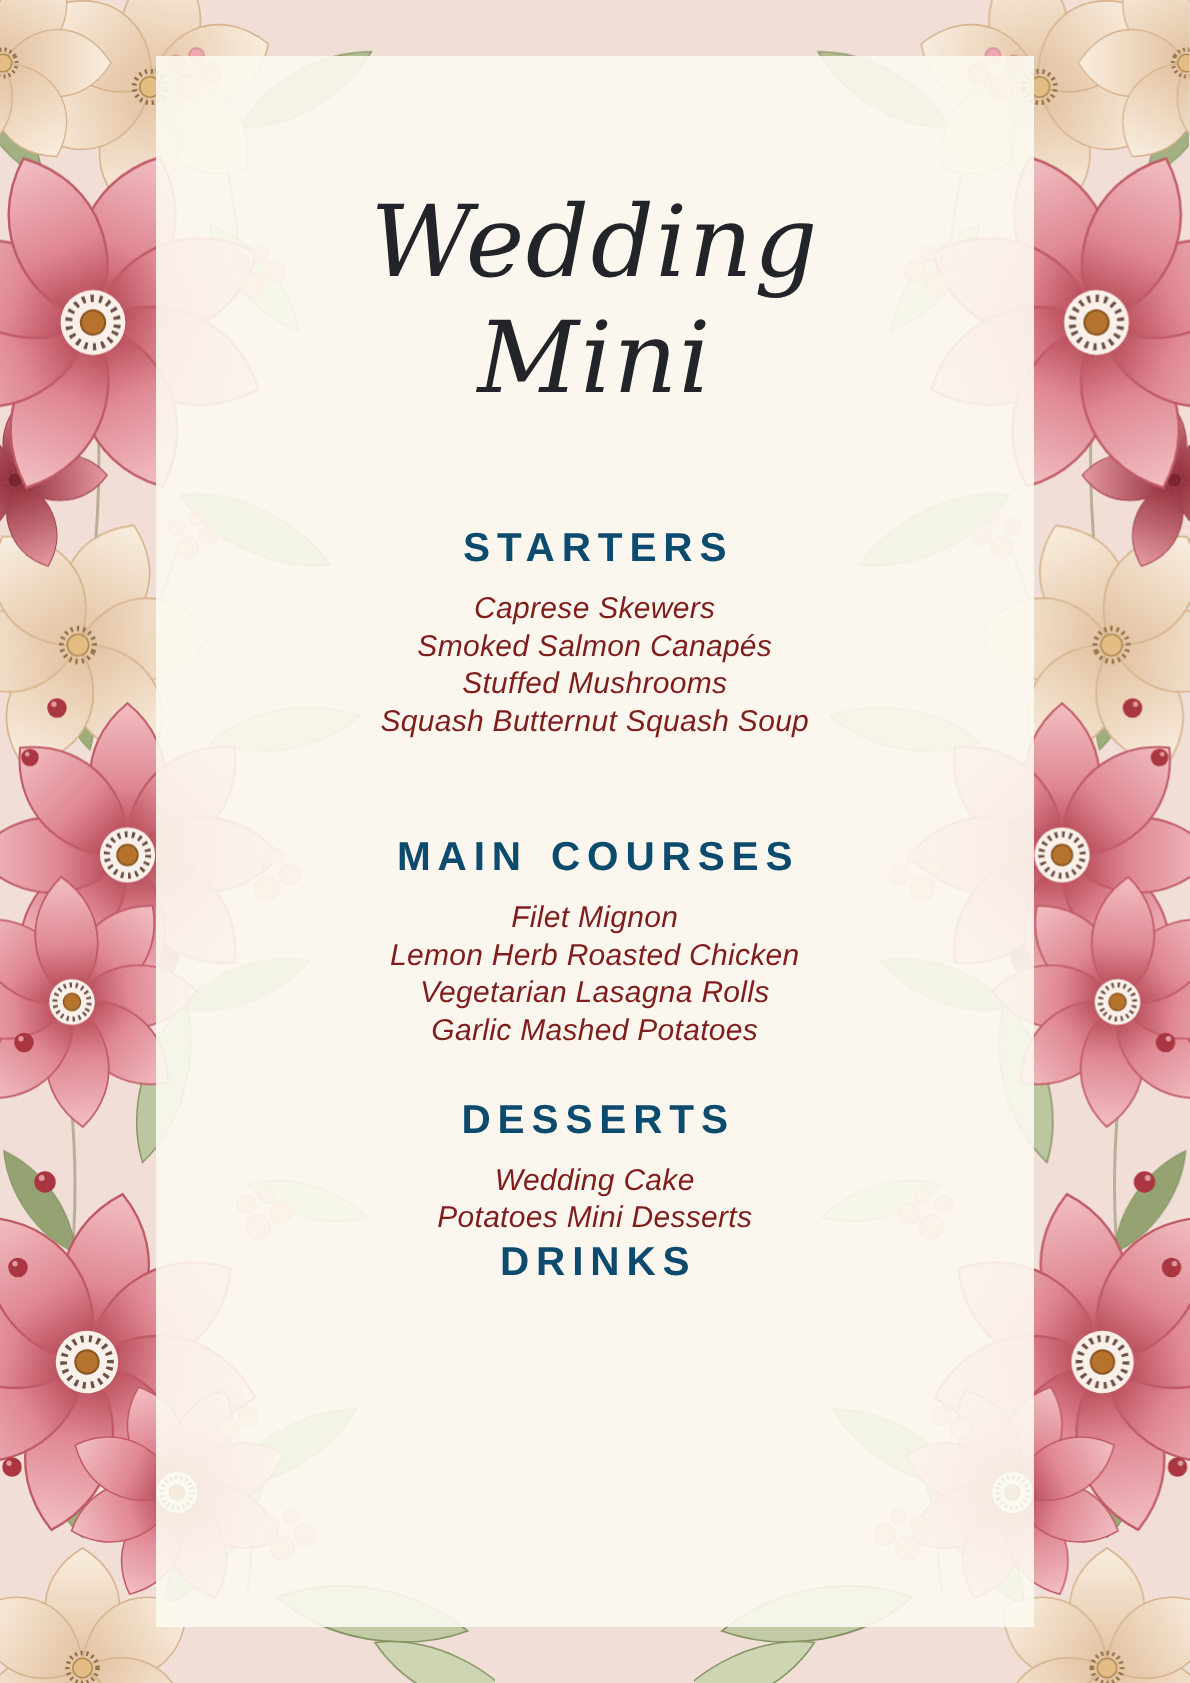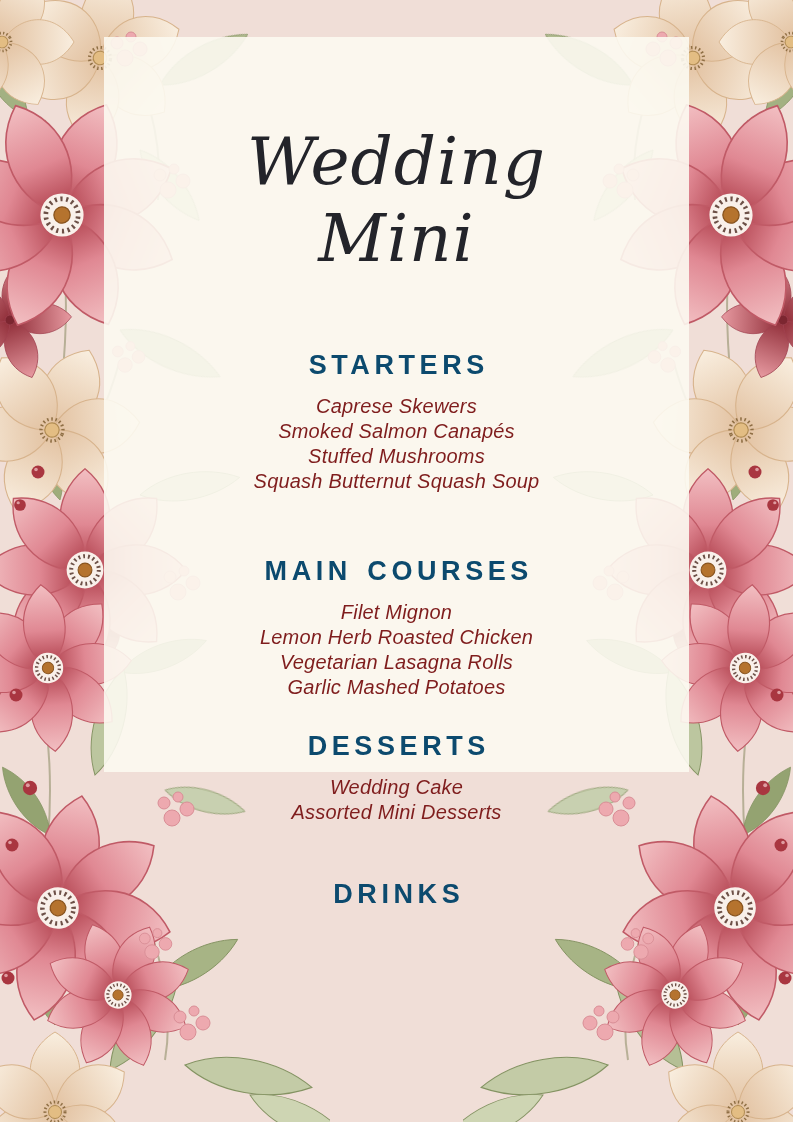--- a/index.html
+++ b/index.html
@@ -15,21 +15,21 @@
   }
   .floral{
     position:absolute;top:0;height:1122px;width:330px;
     display:block;
   }
   .floral-left{left:0;}
   .floral-right{right:0;transform:scaleX(-1);}
   .panel{
     position:absolute;
     left:104px;top:37px;
-    width:585px;height:735px;
+    width:585px;height:1047px;
     background:rgba(252,249,241,0.9);
     text-align:center;
     color:#191919;
   }
   .title{
     margin:0;
     padding-top:86px;
     font-family:"DejaVu Serif","Liberation Serif",serif;
     font-style:italic;
     font-weight:500;
@@ -45,21 +45,21 @@
     line-height:32px;
     font-weight:700;
     letter-spacing:0.17em;
     text-indent:0.17em;
     word-spacing:0.12em;
     color:#0c4a6e;
   }
   .sec-starters h2{margin-top:72px;}
   .sec-mains h2{margin-top:61px;}
   .sec-desserts h2{margin-top:30px;}
-  .sec-drinks h2{margin-top:53px;}
+  .sec-drinks h2{}
   .section ul{
     list-style:none;
     margin:13px 0 0 0;
     padding:0;
     font-style:italic;
     font-size:20px;
     line-height:25px;
     letter-spacing:0.2px;
     color:#7f1d1d;
   }
@@ -220,21 +220,21 @@
         <li>Lemon Herb Roasted Chicken</li>
         <li>Vegetarian Lasagna Rolls</li>
         <li>Garlic Mashed Potatoes</li>
       </ul>
     </div>
 
     <div class="section sec-desserts">
       <h2>DESSERTS</h2>
       <ul>
         <li>Wedding Cake</li>
-        <li>Assorted Mini Desserts</li>
+        <li>Potatoes Mini Desserts</li>
       </ul>
     </div>
 
     <div class="section sec-drinks">
       <h2>DRINKS</h2>
     </div>
   </div>
 
 </div>
 

